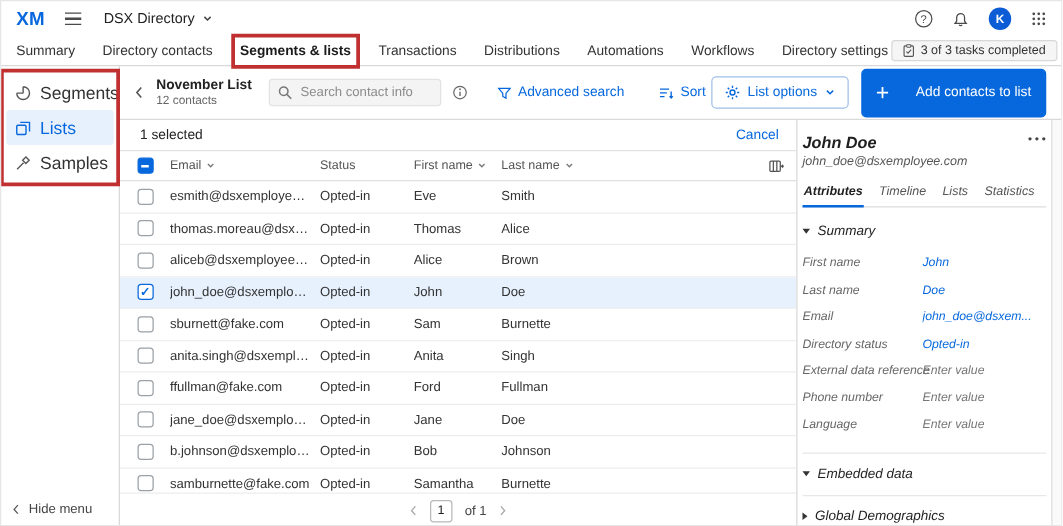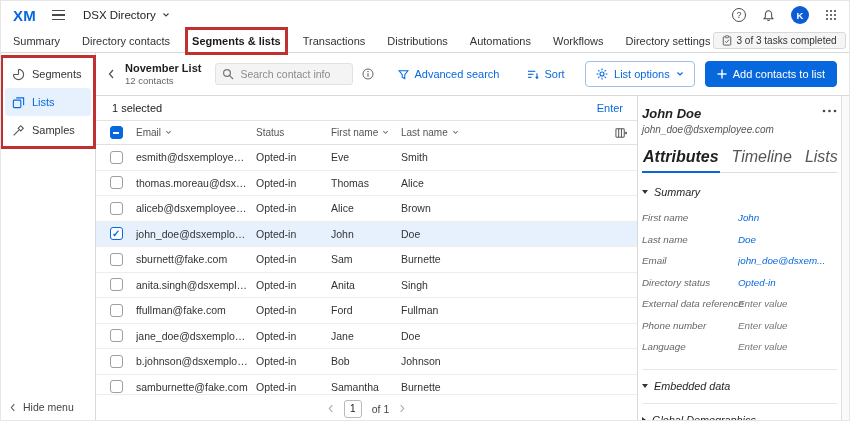--- a/index.html
+++ b/index.html
@@ -25,21 +25,21 @@
   .tab { padding:3px 2px; cursor:pointer; }
   .tab.active { font-weight:700; color:#1a1a1a; }
   .annotate-tab { outline:3px solid #c13030; outline-offset:2px; }
   .tasks-badge { display:flex; align-items:center; gap:5px; background:#f5f5f5; border:1px solid #d8d8d8; border-radius:3px; padding:2px 8px; font-size:10px; color:#333; white-space:nowrap; }
 
   
   .bodyrow { display:flex; height:369px; }
   .sidebar { width:95px; border-right:1px solid #d9d9d9; position:relative; padding-top:5px; flex:none; }
   .sidebar-items { margin:2px 4px; }
   .annotate-box { outline:3px solid #c13030; outline-offset:2px; }
-  .side-item { display:flex; align-items:center; gap:7px; height:28px; padding:0 7px; font-size:11px; color:#333; border-radius:3px; cursor:pointer; }
+  .side-item { display:flex; align-items:center; gap:7px; height:28px; padding:0 7px; font-size:14px; color:#333; border-radius:3px; cursor:pointer; }
   .side-item .sicon { color:#555; display:inline-flex; }
   .side-item.active { background:#e7f1fd; color:#0768dd; }
   .side-item.active .sicon { color:#0768dd; }
   .hide-menu { position:absolute; bottom:9px; left:9px; display:flex; align-items:center; gap:7px; font-size:10.5px; color:#444; cursor:pointer; }
 
   .main { flex:1; display:flex; flex-direction:column; min-width:0; }
 
   
   .toolbar { height:42px; display:flex; align-items:center; padding:0 12px; flex:none; }
   .back-btn { color:#555; margin-right:10px; cursor:pointer; display:inline-flex; }
@@ -48,21 +48,21 @@
   .list-count { font-size:9.5px; color:#666; margin-top:1px; }
   .searchbox { position:relative; width:138px; height:22px; margin-right:9px; }
   .searchbox input { width:100%; height:100%; background:#f4f4f4; border:1px solid #e2e2e2; border-radius:3px; padding:0 6px 0 24px; font-size:10.5px; color:#333; font-family:"Liberation Sans",sans-serif; outline:none; }
   .searchbox input::placeholder { color:#8c8c8c; }
   .searchbox .mag { position:absolute; left:7px; top:5px; color:#777; }
   .info-btn { color:#666; margin-right:24px; }
   .link-btn { display:flex; align-items:center; gap:5px; color:#0768dd; font-size:11px; cursor:pointer; }
   .adv { margin-right:28px; }
   .spacer { flex:1; }
   .list-options-btn { display:flex; align-items:center; gap:6px; border:1px solid #9fc0e8; color:#0768dd; background:#fff; border-radius:4px; height:26px; padding:0 10px; font-size:11px; cursor:pointer; white-space:nowrap; }
-  .add-btn { display:flex; align-items:center; gap:6px; background:#0768dd; border:1px solid #0768dd; color:#fff; border-radius:4px; height:26px; padding:0 11px; font-size:11px; cursor:pointer; margin-left:10px; white-space:nowrap; }
+  .add-btn { display:flex; align-items:center; gap:22px; background:#0768dd; border:1px solid #0768dd; color:#fff; border-radius:4px; height:39px; padding:0 11px; font-size:11px; cursor:pointer; margin-left:10px; white-space:nowrap; }
 
   
   .content-row { flex:1; display:flex; border-top:1px solid #d9d9d9; min-height:0; }
   .table-area { flex:1; display:flex; flex-direction:column; min-width:0; }
   .selectbar { height:25px; flex:none; display:flex; align-items:center; justify-content:space-between; padding:0 14px 0 16px; font-size:11px; color:#222; border-bottom:1px solid #e3e3e3; }
   .cancel { color:#0768dd; cursor:pointer; }
   .thead { height:24px; flex:none; display:flex; align-items:center; font-size:10px; color:#555; border-bottom:1px solid #e0e0e0; }
   .hcell { display:flex; align-items:center; gap:4px; cursor:pointer; }
   .c-check { width:40px; display:flex; justify-content:center; flex:none; }
   .c-email { width:120px; flex:none; }
@@ -85,21 +85,21 @@
   .pagination { height:28px; flex:none; display:flex; align-items:center; justify-content:center; gap:10px; font-size:10.5px; color:#444; border-top:1px solid #ededed; }
   .pg-chev { color:#aaa; display:inline-flex; cursor:pointer; }
   .page-box { min-width:18px; height:18px; border:1px solid #b9b9b9; border-radius:3px; display:flex; align-items:center; justify-content:center; font-size:10px; color:#222; padding:0 4px; }
 
   
   .panel { width:204px; flex:none; border-left:1px solid #d9d9d9; padding:10px 4px 0; overflow:hidden;font-style:italic; }
   .panel-head { display:flex; justify-content:space-between; align-items:flex-start; }
   .panel-name { font-size:13px; font-weight:700; color:#1f1f1f; }
   .more-btn { color:#444; cursor:pointer; display:inline-flex; padding-top:3px; }
   .panel-email { font-size:10px; color:#555; margin-top:3px; }
-  .panel-tabs { display:flex; gap:11px; margin-top:10px; border-bottom:1px solid #ddd; font-size:16px; color:#555; }
+  .panel-tabs { display:flex; gap:11px; margin-top:10px; border-bottom:1px solid #ddd; font-size:10px; color:#555; }
   .ptab { padding:3px 1px 5px; cursor:pointer; white-space:nowrap; }
   .ptab.active { color:#1f1f1f; font-weight:700; border-bottom:2px solid #0768dd; margin-bottom:-1px; }
   .section-head { display:flex; align-items:center; gap:6px; margin-top:13px; font-size:10.8px; color:#1f1f1f; cursor:pointer; }
   .tri-down { width:0; height:0; border-left:3.5px solid transparent; border-right:3.5px solid transparent; border-top:4.5px solid #333; }
   .tri-right { width:0; height:0; border-top:3.5px solid transparent; border-bottom:3.5px solid transparent; border-left:4.5px solid #333; }
   .fields { margin-top:9px; }
   .frow { display:flex; align-items:center; height:21.5px; font-size:9.8px; }
   .flabel { width:96px; flex:none; color:#666; white-space:nowrap; }
   .fvalue { flex:1; min-width:0; color:#333; white-space:nowrap; overflow:hidden; text-overflow:ellipsis; cursor:pointer; }
   .fvalue.link { color:#0768dd; }
@@ -285,21 +285,21 @@
             </svg>
           <span>Add contacts to list</span>
         </button>
       </div>
 
       <div class="content-row">
 
         <section class="table-area">
           <div class="selectbar">
             <span>1 selected</span>
-            <span class="cancel">Enter</span>
+            <span class="cancel">Cancel</span>
           </div>
 
           <div class="thead">
             <div class="c-check">
                 <span class="cb indet"></span>
               </div>
             <div class="c-email hcell">
               <span>Email</span>
               <svg width="7" height="7" viewBox="0 0 8 8">
                   <path d="M1.5 2.5 L4 5 L6.5 2.5" fill="none" stroke="#777" stroke-width="1.2"></path>

